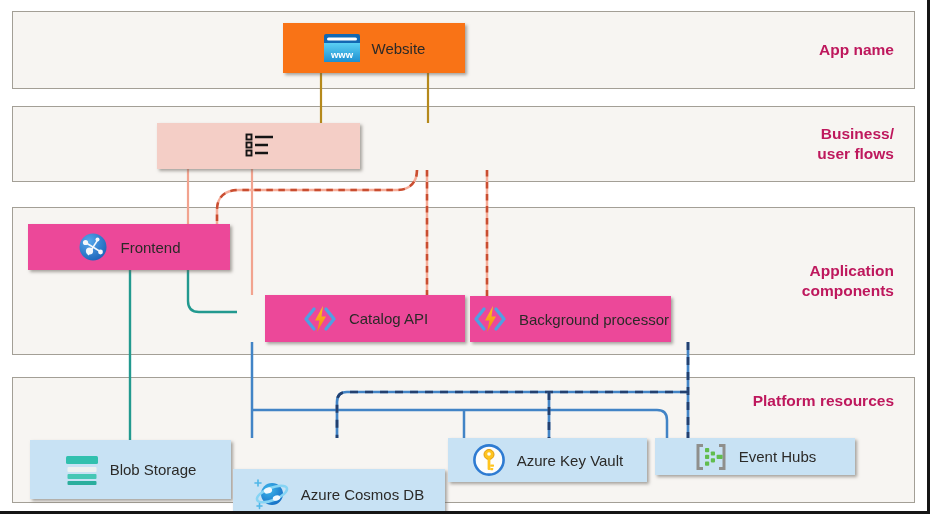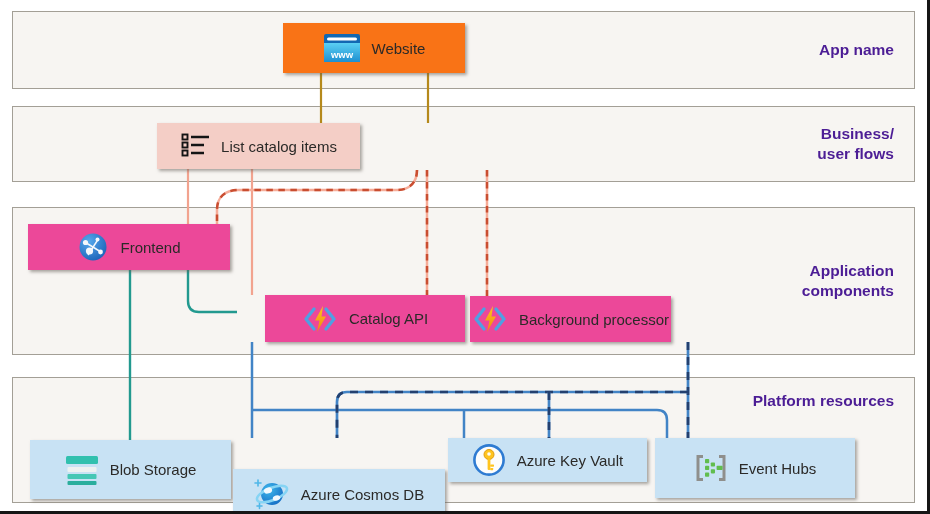--- a/index.html
+++ b/index.html
@@ -8,21 +8,21 @@
     font-family:"Liberation Sans","DejaVu Sans",sans-serif;
     border-right:3px solid #161616;border-bottom:3px solid #161616;
     overflow:hidden;
   }
   .band{
     position:absolute;left:12px;width:903px;
     background:#F7F5F2;border:1.6px solid #A39F96;box-sizing:border-box;
     display:flex;align-items:center;justify-content:flex-end;
   }
   .band-label{
-    color:#4c1d95;font-weight:bold;font-size:15.5px;line-height:1.32;
+    color:#be185d;font-weight:bold;font-size:15.5px;line-height:1.32;
     text-align:right;padding-right:20px;white-space:pre-line;
   }
   .band.top-align{align-items:flex-start;}
   .band.top-align .band-label{padding-top:13px;}
   svg.wires{position:absolute;left:0;top:0;pointer-events:none;}
   .gold{stroke:#B5891B;stroke-width:2.2;fill:none;}
   .salmon{stroke:#F2A38F;stroke-width:2.2;fill:none;}
   .salmon-base{stroke:#F6AC98;stroke-width:2.5;fill:none;}
   .salmon-dash{stroke:#C94E31;stroke-width:2.5;fill:none;stroke-dasharray:6.5 5.5;}
   .teal{stroke:#22998F;stroke-width:2.4;fill:none;}
@@ -138,21 +138,20 @@
         <g stroke="#141414" fill="none">
           <rect x="2.5" y="3.5" width="5" height="5" stroke-width="1.9"></rect>
           <rect x="2.5" y="11.5" width="5" height="5" stroke-width="1.9"></rect>
           <rect x="2.5" y="19.5" width="5" height="5" stroke-width="1.9"></rect>
           <path d="M11 6 H29" stroke-width="2.5"></path>
           <path d="M11 14 H24" stroke-width="2.5"></path>
           <path d="M11 22 H24" stroke-width="2.5"></path>
         </g>
       </svg>
     </span>
-    <span class="label">List catalog items</span>
   </div>
 
 
   <div class="node mint" style="left:28px;top:224px;width:202px;height:46px;">
     <span class="icon">
       <svg width="32" height="32" viewBox="0 0 32 32">
         <radialGradient id="gGlobe" cx="0.35" cy="0.3" r="0.9">
           <stop offset="0" stop-color="#57A9EC"></stop>
             <stop offset="1" stop-color="#1157B0"></stop>
         </radialGradient>
@@ -245,21 +244,21 @@
         <circle cx="17" cy="11.5" r="5" fill="#FFC41F" stroke="#DF9C12" stroke-width="1"></circle>
         <circle cx="17" cy="11" r="1.8" fill="#FFFDF4"></circle>
         <rect x="15.6" y="15.5" width="2.8" height="11.5" rx="1" fill="#FFC41F"></rect>
         <rect x="18.2" y="21.5" width="3.8" height="2.2" rx="0.6" fill="#FFC41F"></rect>
         <rect x="18.2" y="25" width="3" height="2.2" rx="0.6" fill="#FFC41F"></rect>
       </svg>
     </span>
     <span class="label">Azure Key Vault</span>
   </div>
 
-  <div class="node lblue" style="left:655px;top:438px;width:200px;height:60px;">
+  <div class="node lblue" style="left:655px;top:438px;width:200px;height:37px;">
     <span class="icon">
       <svg width="34" height="30" viewBox="0 0 34 30">
         <g stroke="#8F8F8C" stroke-width="3" fill="none">
           <path d="M9 3.5 H4 V26.5 H9"></path>
           <path d="M25 3.5 H30 V26.5 H25"></path>
         </g>
         <g fill="#61BD4E">
           <rect x="11" y="6" width="4.2" height="4.2" rx="0.8"></rect>
           <rect x="11" y="12.8" width="4.2" height="4.2" rx="0.8"></rect>
           <rect x="11" y="19.6" width="4.2" height="4.2" rx="0.8"></rect>

